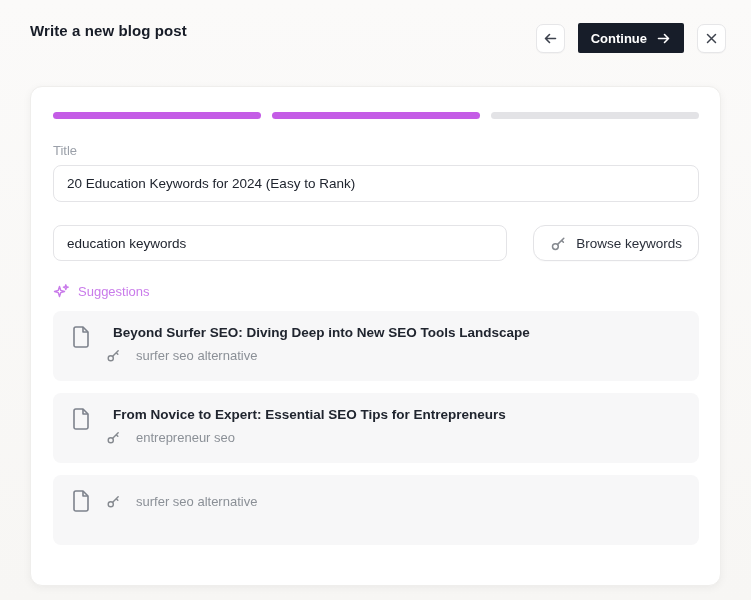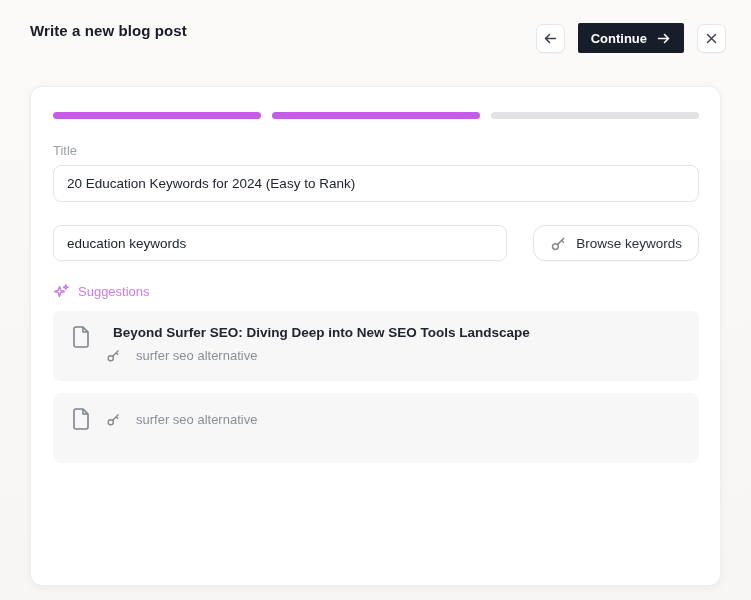--- a/index.html
+++ b/index.html
@@ -166,20 +166,40 @@
           <svg width="15" height="15" viewBox="0 0 17 17" fill="none" stroke="currentColor" stroke-width="1.6" stroke-linecap="round" stroke-linejoin="round">
                 <circle cx="5.4" cy="11.6" r="2.9"></circle>
                 <path d="M7.6 9.4 L13.8 3.2 M11.6 5.4 L13.4 7.2"></path>
               </svg>
         </span>
         <span class="skw-text">surfer seo alternative</span>
       </div>
     </div>
   </div>
 
+  <div class="suggestion">
+    <span class="doc-icon">
+      <svg width="20" height="24" viewBox="0 0 20 24" fill="none" stroke="currentColor" stroke-width="1.6" stroke-linejoin="round">
+            <path d="M3 3.8 A1.8 1.8 0 0 1 4.8 2 H12 L17 7 V20.2 A1.8 1.8 0 0 1 15.2 22 H4.8 A1.8 1.8 0 0 1 3 20.2 Z"></path>
+            <path d="M12 2 V7 H17"></path>
+          </svg>
+    </span>
+    <div class="stext">
+      <div class="stitle">From Novice to Expert: Essential SEO Tips for Entrepreneurs</div>
+      <div class="skw">
+        <span class="key-icon">
+          <svg width="15" height="15" viewBox="0 0 17 17" fill="none" stroke="currentColor" stroke-width="1.6" stroke-linecap="round" stroke-linejoin="round">
+                <circle cx="5.4" cy="11.6" r="2.9"></circle>
+                <path d="M7.6 9.4 L13.8 3.2 M11.6 5.4 L13.4 7.2"></path>
+              </svg>
+        </span>
+        <span class="skw-text">entrepreneur seo</span>
+      </div>
+    </div>
+  </div>
 
   <div class="suggestion">
     <span class="doc-icon">
       <svg width="20" height="24" viewBox="0 0 20 24" fill="none" stroke="currentColor" stroke-width="1.6" stroke-linejoin="round">
             <path d="M3 3.8 A1.8 1.8 0 0 1 4.8 2 H12 L17 7 V20.2 A1.8 1.8 0 0 1 15.2 22 H4.8 A1.8 1.8 0 0 1 3 20.2 Z"></path>
             <path d="M12 2 V7 H17"></path>
           </svg>
     </span>
     <div class="stext">
       <div class="skw">

